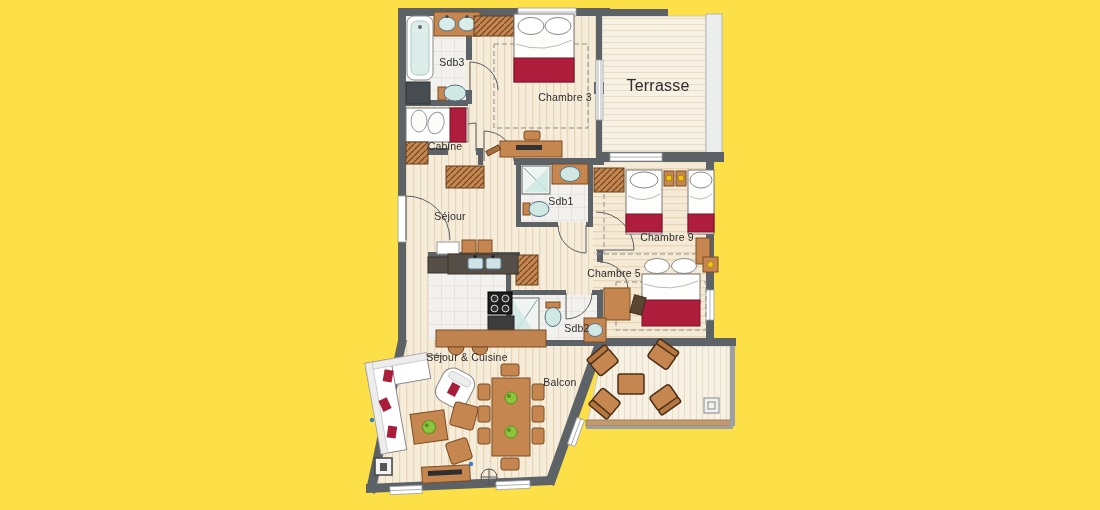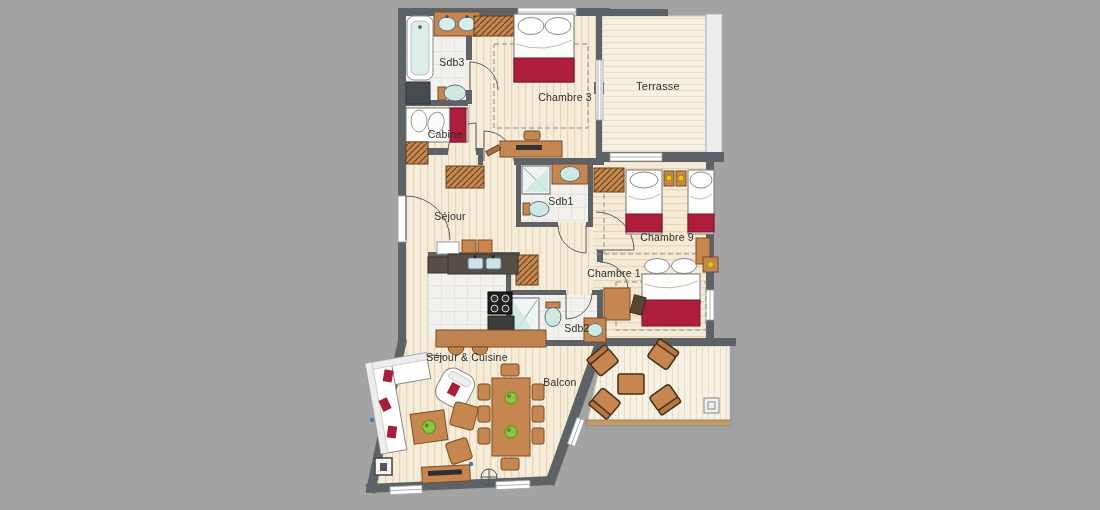--- a/index.html
+++ b/index.html
@@ -1,21 +1,21 @@
 <!DOCTYPE html>
 <html><head>
 <meta charset="utf-8">
 <style>
   html,body{margin:0;padding:0;background:#ffffff;}
-  .canvas{position:relative;width:1100px;height:510px;background:#a3a3a3;overflow:hidden;
+  .canvas{position:relative;width:1100px;height:510px;background:#fde047;overflow:hidden;
           font-family:"Liberation Sans", sans-serif;}
   .plan-svg{position:absolute;left:0;top:0;}
   .lbl{position:absolute;transform:translate(-50%,-50%);font-size:10.5px;color:#2d2d2d;
        white-space:nowrap;letter-spacing:.2px;font-family:"Liberation Sans",sans-serif;}
-  .lbl-lg{font-size:11px;}
+  .lbl-lg{font-size:16px;}
 </style>
 </head>
 <body>
 
 <div class="canvas">
 <svg class="plan-svg" width="1100" height="510" viewBox="0 0 1100 510">
   <defs>
     <pattern id="woodV" width="7" height="7" patternUnits="userSpaceOnUse">
       <rect width="7" height="7" fill="#f6ecda"></rect>
       <rect width="1.2" height="7" fill="#e3cda6" opacity="0.75"></rect>
@@ -390,21 +390,21 @@
     <g>
       <rect x="704" y="398" width="15" height="15" fill="#f0f0ef" stroke="#888"></rect>
       <rect x="708" y="402" width="7" height="7" fill="none" stroke="#888"></rect>
     </g>
   </g>
 </svg>
 
   <div class="lbl" style="left:452px;top:62px">Sdb3</div>
   <div class="lbl" style="left:565px;top:97px">Chambre 3</div>
   <div class="lbl lbl-lg" style="left:658px;top:86px">Terrasse</div>
-  <div class="lbl" style="left:445px;top:134px">Cabine</div>
+  <div class="lbl" style="left:445px;top:146px">Cabine</div>
   <div class="lbl" style="left:450px;top:216px">Séjour</div>
   <div class="lbl" style="left:561px;top:201px">Sdb1</div>
   <div class="lbl" style="left:667px;top:237px">Chambre 9</div>
-  <div class="lbl" style="left:614px;top:273px">Chambre 1</div>
+  <div class="lbl" style="left:614px;top:273px">Chambre 5</div>
   <div class="lbl" style="left:577px;top:328px">Sdb2</div>
   <div class="lbl" style="left:467px;top:357px">Séjour &amp; Cuisine</div>
   <div class="lbl" style="left:560px;top:382px">Balcon</div>
 </div>
 
 </body></html>

